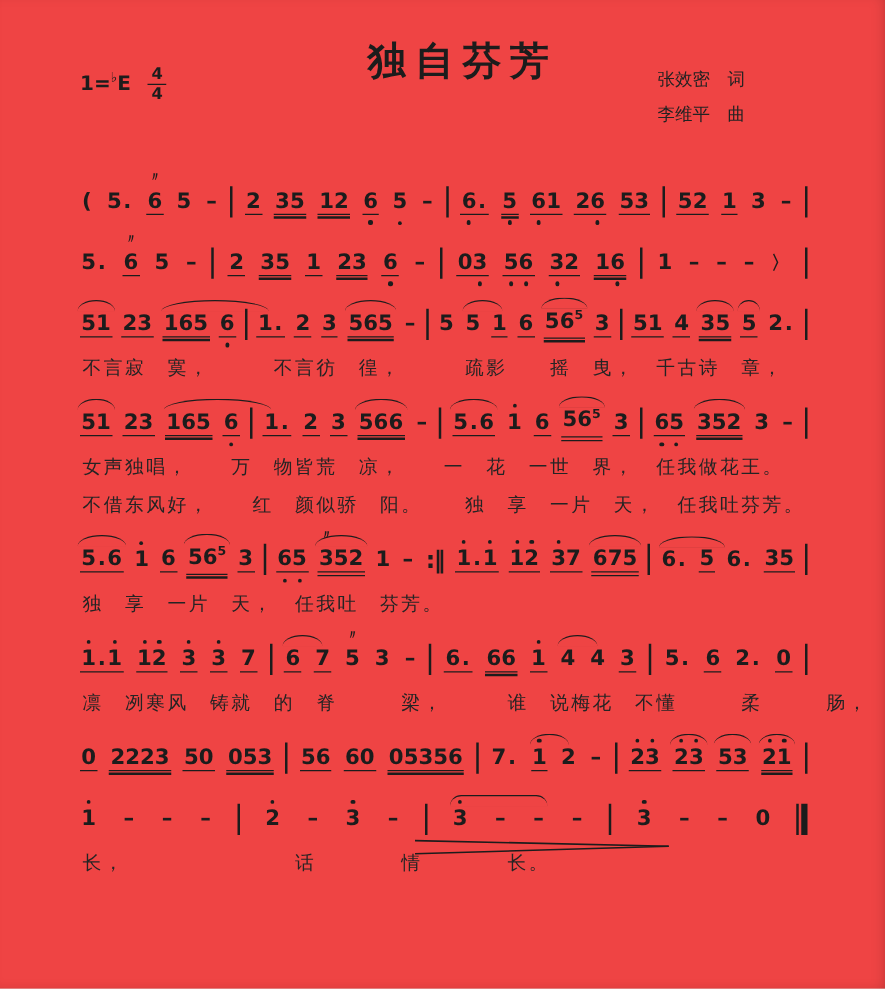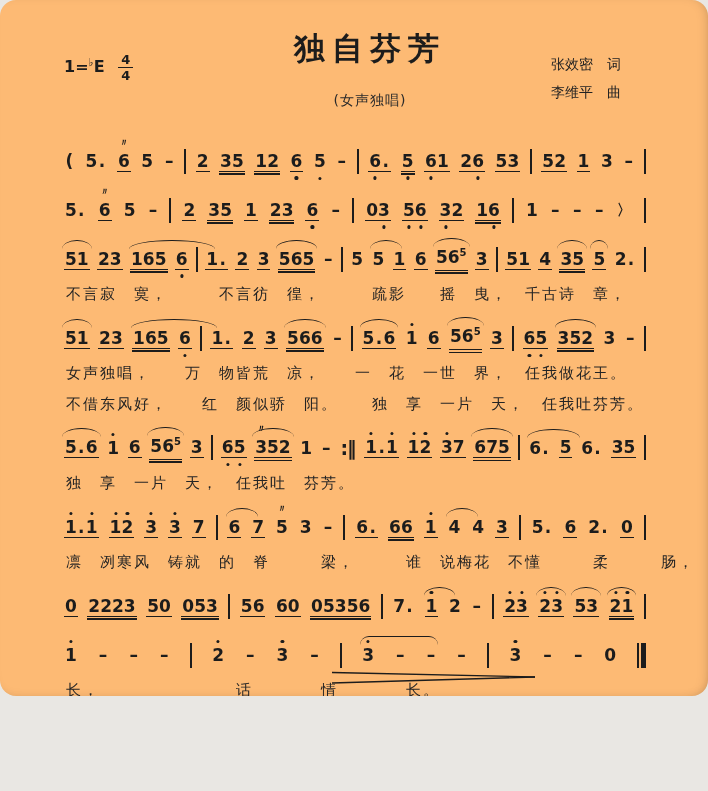--- a/index.html
+++ b/index.html
@@ -1,40 +1,39 @@
 <!DOCTYPE html>
 <html><head>
 <meta charset="utf-8">
 <style>
   html,body{margin:0;padding:0;background:#e9e7e3;}
   #page{
     position:relative;
-    width:708px;height:696px;
-    background:#fdba74;
+    width:708px;height:791px;
+    background:#ef4444;
     box-shadow:inset -6px 0 14px -10px rgba(0,0,0,.35), inset 0 -6px 14px -12px rgba(0,0,0,.2);
     overflow:hidden;
     color:#1c1c1c;
     font-family:"DejaVu Sans",sans-serif;
     box-sizing:border-box;
     padding:26px 62px 0 64px;
-    border-radius:16px;
   }
   
   .header{display:grid;grid-template-columns:150px 1fr 120px;align-items:start;height:112px;}
   .hdr-left{padding-top:26px;font-size:15px;}
   .keysig{font-weight:bold;font-size:16px;white-space:nowrap;}
   .keysig .flat{font-size:11px;vertical-align:super;}
   .meter{display:inline-block;vertical-align:middle;text-align:center;font-size:13px;font-weight:bold;line-height:1;margin-left:8px;}
   .meter .num{display:block;padding:1px 3px;}
   .meter .num:first-child{border-bottom:1.4px solid #1c1c1c;}
   .tempo{margin-top:14px;font-size:15px;letter-spacing:3px;white-space:nowrap;}
   .hdr-center{text-align:center;}
   .title{font-size:31px;font-weight:bold;letter-spacing:7px;margin-top:2px;}
   .subtitle{font-size:14px;margin-top:22px;letter-spacing:1px;color:#2a2a2a;}
-  .hdr-right{padding-top:24px;font-size:14px;text-align:center;line-height:2;white-space:nowrap;color:#222;}
+  .hdr-right{padding-top:24px;font-size:14px;text-align:left;line-height:2;white-space:nowrap;color:#222;}
   
   #score{margin-top:6px;}
   .line{position:relative;margin-bottom:15px;}
   .notes{
     display:flex;justify-content:space-between;align-items:center;
     font-weight:bold;font-size:17px;font-family:"DejaVu Sans",sans-serif;
     height:34px;
   }
   .tok{position:relative;display:inline-flex;align-items:baseline;line-height:20px;padding:0 1px;flex:none;}
   .tok.u1{border-bottom:1.7px solid currentColor;}
@@ -70,21 +69,20 @@
       <div class="keysig">
         <span>1=</span><span class="flat">♭</span><span>E</span>
         <span class="meter">
           <span class="num">4</span>
           <span class="num">4</span>
         </span>
       </div>
     </div>
     <div class="hdr-center">
       <div class="title">独自芬芳</div>
-      <div class="subtitle">(女声独唱)</div>
     </div>
     <div class="hdr-right">
       <div>张效密　词</div>
       <div>李维平　曲</div>
     </div>
   </div>
 
   <div id="score">
       <div class="line">
         <div class="notes">

